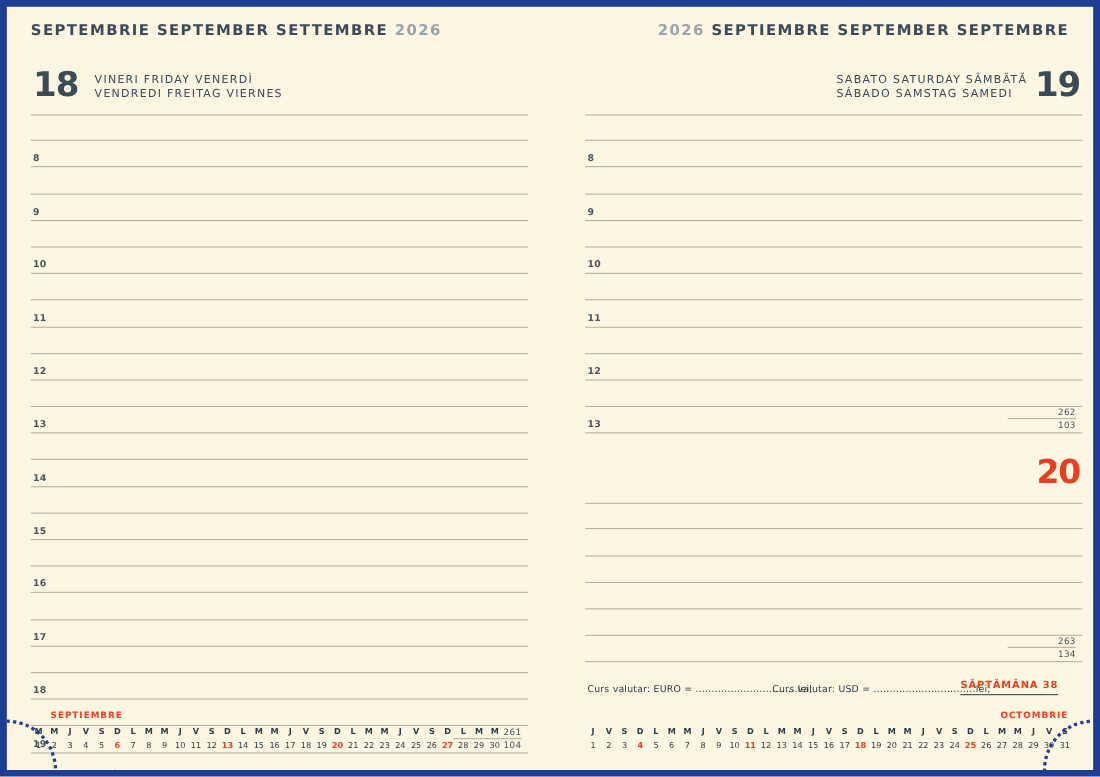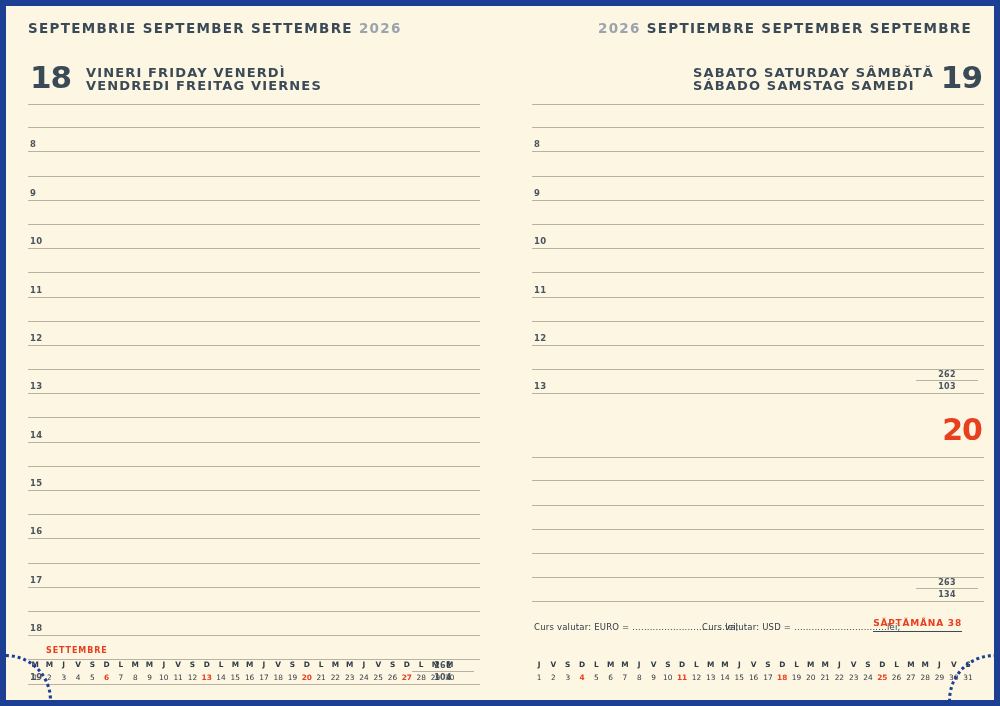--- a/index.html
+++ b/index.html
@@ -51,22 +51,22 @@
     height: 46px;
   }
   .daynum {
     font-size: 31px;
     font-weight: bold;
     color: #3b4a57;
     line-height: 1;
     letter-spacing: -1px;
   }
   .daynames {
-    font-size: 13px;
-    font-weight: bold;
+    font-size: 10px;
+    font-weight: normal;
     letter-spacing: 1.15px;
     color: #3b4a57;
     line-height: 13px;
     white-space: nowrap;
   }
   .dayhead.left .daynum {
     position: absolute; left: 2px; top: 4px;
   }
   .dayhead.left .daynames {
     position: absolute; left: 58px; top: 8px;
@@ -95,25 +95,24 @@
     font-weight: bold;
     color: #4a5560;
     letter-spacing: 0.3px;
   }
 
   
   .doy {
     position: absolute;
     right: 6px;
     width: 62px;
-    text-align: center;
+    text-align: right;
     font-size: 8px;
     color: #4a5560;
     letter-spacing: 0.3px;
-    font-weight: bold;
   }
   .doy .a { border-bottom: 1px solid #b8b2a0; line-height: 11px; }
   .doy .b { line-height: 11px; }
 
   
   .curr-row {
     position: relative;
     margin-top: 16px;
     height: 20px;
     font-size: 8.5px;
@@ -326,21 +325,21 @@
         </div>
       </div>
       <div class="curr-row">
         <span class="curr" style="left:2px;">Curs valutar: EURO = ................................lei;</span>
         <span class="curr" style="left:170px;">Curs valutar: USD = ................................lei;</span>
         <span class="week" style="right:22px;">SĂPTĂMÂNA 38</span>
       </div>
     </div>
 
     <div class="mini mini-left">
-      <div class="mname">SETTEMBRE</div>
+      <div class="mname">SEPTIEMBRE</div>
       <table>
         <tbody>
             <tr class="dow">
           <td>M</td>
           <td>M</td>
           <td>J</td>
           <td>V</td>
           <td>S</td>
           <td class="sun">D</td>
           <td>L</td>
@@ -398,20 +397,21 @@
           <td class="sun">27</td>
           <td>28</td>
           <td>29</td>
           <td>30</td>
         </tr>
       </tbody>
         </table>
     </div>
 
     <div class="mini mini-right">
+      <div class="mname">OCTOMBRIE</div>
       <table>
         <tbody>
             <tr class="dow">
           <td>J</td>
           <td>V</td>
           <td>S</td>
           <td class="sun">D</td>
           <td>L</td>
           <td>M</td>
           <td>M</td>

